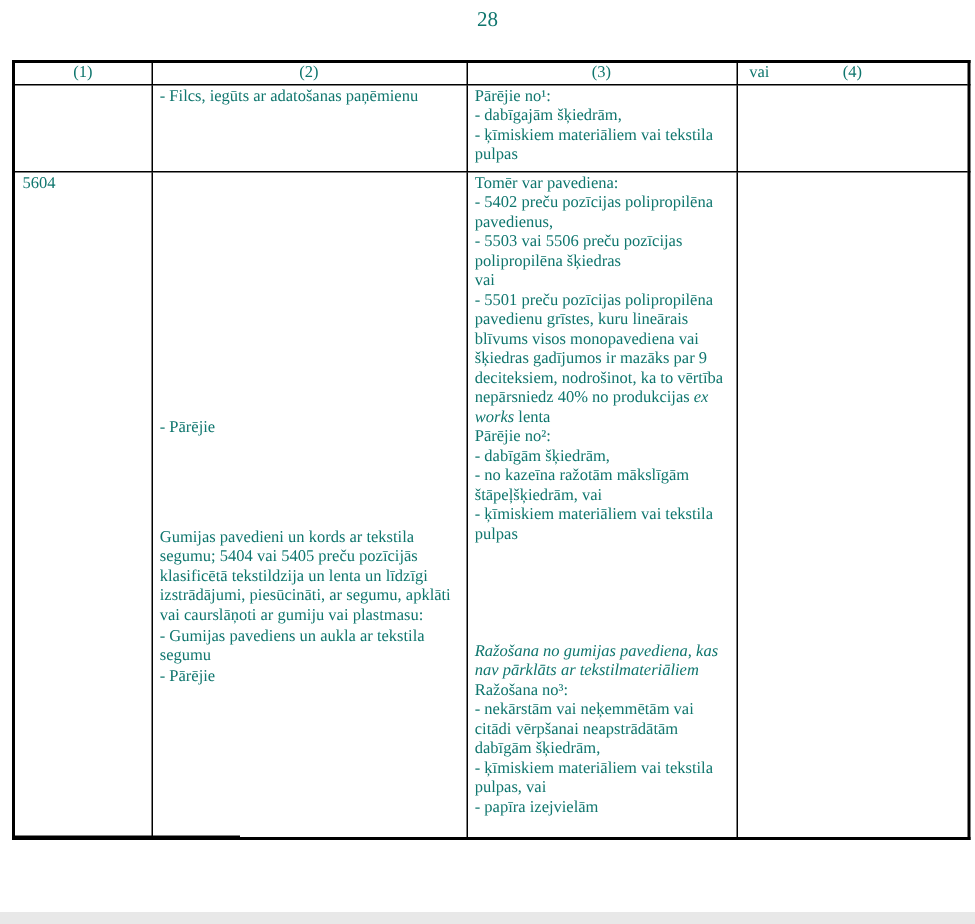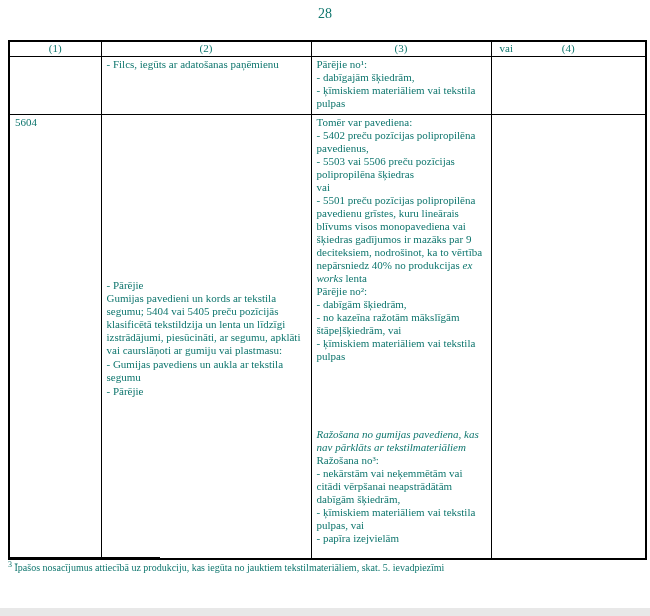--- a/index.html
+++ b/index.html
@@ -21,21 +21,21 @@
     border:1px solid #000; vertical-align:top;
     padding:1px 5px; font-size:11px; line-height:13px;
   }
   tr.hdr td { text-align:center; padding:0 2px; height:14px; font-size:11px; }
   td.hdr-c4 { position:relative; }
   .vai-label { position:absolute; left:8px; top:0; }
   tr.row1 td { height:55px; }
   tr.row2 td { height:441px; }
   .p { margin:0; }
   .mt-pare1   { margin-top:163px; }
-  .mt-gumijas { }
+  .mt-gumijas { margin-top:60px; }
   .mt-line    { margin-top:1px; }
   .mt-code    { }
   .mt-blockc  { margin-top:65px;font-style:italic; }
   .fn-rule {
     position:absolute; left:8px; top:557px; width:152px; height:0;
     border-top:1px solid #000;
   }
   .footnotes {
     position:absolute; left:8px; top:561px; width:632px;
     font-size:10px; line-height:13px;
@@ -109,16 +109,15 @@
         <div class="p">- papīra izejvielām</div>
       </td>
       <td></td>
     </tr>
   </tbody>
     </table>
 
   <div class="fn-rule"></div>
 
   <div class="footnotes">
-    <div class="p"><sup>3</sup> <span>Īpašos nosacījumus attiecībā uz produkciju, kas iegūta no jauktiem tekstilmateriāliem, skat. 5. ievadpiezīmi</span></div>
   </div>
 
 </div>
 
 </body></html>

